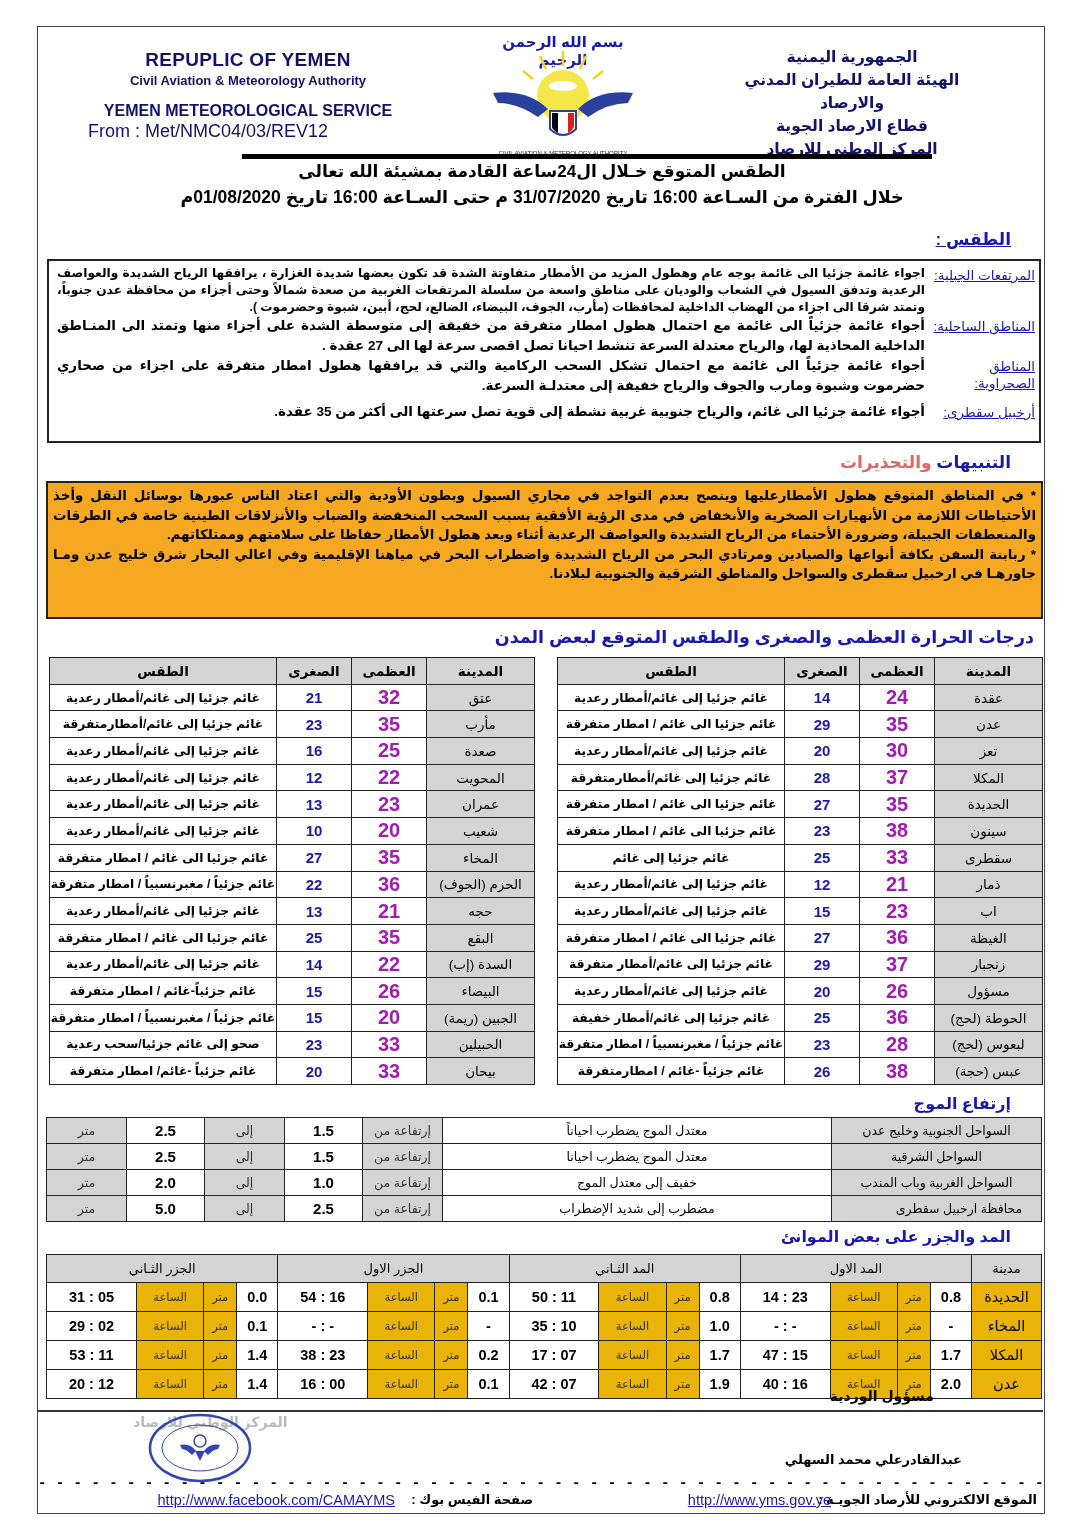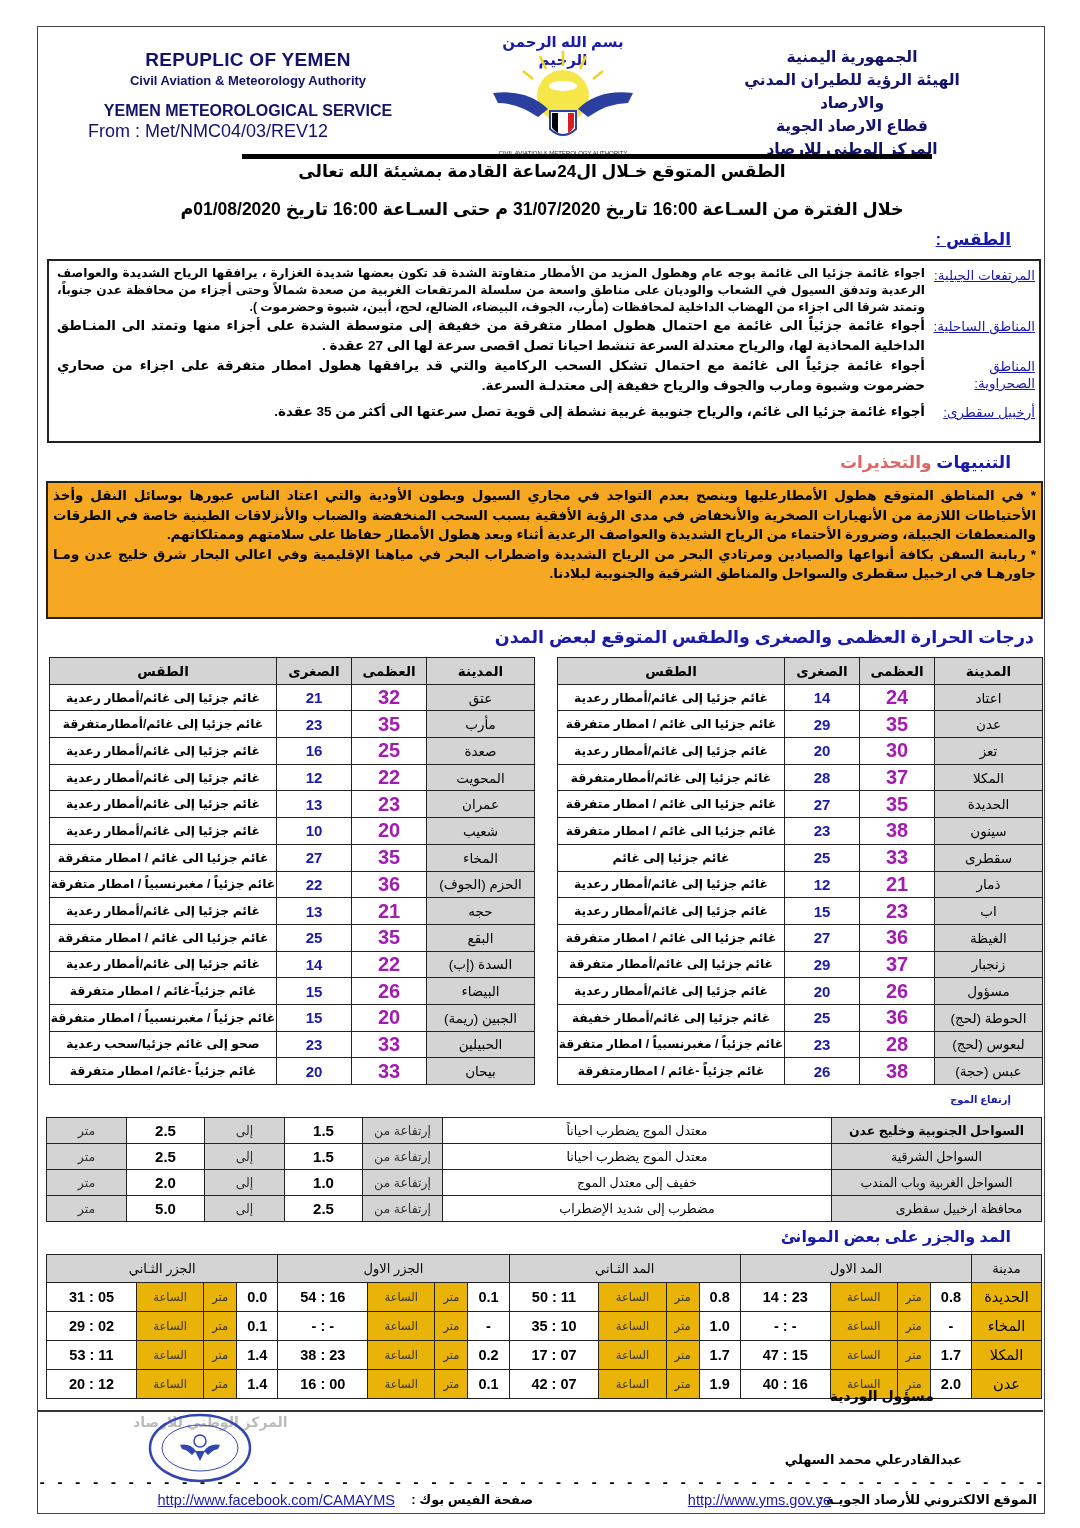--- a/index.html
+++ b/index.html
@@ -9,21 +9,21 @@
   .hdr-en { position: absolute; left: 50px; top: 22px; width: 320px; text-align: center; color: #13136b; }
   .hdr-en .l1 { font-size: 19px; font-weight: bold; letter-spacing: 0.3px; }
   .hdr-en .l2 { font-size: 13px; font-weight: bold; margin-top: 2px; }
   .hdr-en .l3 { font-size: 16px; font-weight: bold; margin-top: 14px; }
   .hdr-en .l4 { font-size: 18px; margin-top: 1px; text-align: left; padding-left: 0px; }
   .hdr-ar { position: absolute; right: 62px; top: 18px; width: 260px; text-align: center; direction: rtl; color: #13136b; font-weight: bold; font-size: 15.5px; line-height: 23px; }
   .logo { position: absolute; left: 450px; top: 4px; width: 150px; height: 130px; }
   .bismillah { position: absolute; left: 440px; top: 6px; width: 170px; text-align: center; direction: rtl; color: #1a1aa8; font-weight: bold; font-size: 15px; }
   .hrule { position: absolute; left: 204px; top: 127px; width: 690px; height: 5px; background: #000; }
   .title1 { position: absolute; left: 0; top: 134px; width: 1008px; text-align: center; direction: rtl; font-weight: bold; font-size: 17px; }
-  .title2 { position: absolute; left: 0; top: 172px; width: 1008px; text-align: center; direction: rtl; font-weight: bold; font-size: 17.5px; }
+  .title2 { position: absolute; left: 0; top: 160px; width: 1008px; text-align: center; direction: rtl; font-weight: bold; font-size: 17.5px; }
   .sec-weather { position: absolute; right: 33px; top: 202px; direction: rtl; color: #1a1aa8; font-weight: bold; font-size: 17px; text-decoration: underline; }
   .weather-box { position: absolute; left: 9px; top: 232px; width: 994px; height: 184px; border: 2px solid #222; padding: 4px 4px 0 8px; direction: rtl; }
   .wrow { display: flex; direction: rtl; font-size: 12.2px; font-weight: bold; line-height: 17px; }
   .wrow .lbl { width: 110px; flex: none; color: #1a1aa8; text-decoration: underline; font-weight: normal; font-size: 13.5px; padding-top: 2px; }
   .wrow .txt { flex: 1; text-align: justify; }
   .wrow.big .txt { font-size: 13.5px; line-height: 20px; }
   .warn-title { position: absolute; right: 33px; top: 425px; direction: rtl; font-weight: bold; font-size: 17px; }
   .warn-title .a { color: #1a1aa8; }
   .warn-title .b { color: #e06666; }
   .warn-box { position: absolute; left: 8px; top: 454px; width: 997px; height: 138px; background: #f7a823; border: 2px solid #222; direction: rtl; padding: 3px 5px; font-weight: bold; font-size: 13.4px; line-height: 19.5px; text-align: justify; }
@@ -31,21 +31,21 @@
   table { border-collapse: collapse; direction: rtl; }
   .ttable { position: absolute; top: 630px; width: 486px; }
   .ttable.right { left: 519px; }
   .ttable.left { left: 11px; }
   .ttable td, .ttable th { border: 1.5px solid #222; height: 26.7px; text-align: center; font-size: 13px; font-weight: bold; }
   .ttable th { background: #d4d4d4; font-weight: bold; font-size: 13.5px; }
   .ttable td.city { background: #d4d4d4; width: 108px; font-weight: normal; font-size: 13.5px; }
   .ttable td.max { color: #a21caf; width: 75px; font-size: 20px; }
   .ttable td.min { color: #1a1aa8; width: 75px; font-size: 15px; }
   .ttable td.wx { font-size: 12.3px; }
-  .wave-title { position: absolute; right: 33px; top: 1067px; direction: rtl; color: #1a1aa8; font-weight: bold; font-size: 10px; text-align: center; }
+  .wave-title { position: absolute; right: 33px; top: 1067px; direction: rtl; color: #1a1aa8; font-weight: bold; font-size: 16px; text-align: center; }
   .wtable { position: absolute; left: 8px; top: 1090px; width: 996px; }
   .wtable td { border: 1.5px solid #222; height: 26px; text-align: center; font-size: 12.5px; font-weight: bold; }
   .wtable td.gray { background: #d4d4d4; }
   .wtable td.lbl { font-weight: normal; color: #333; width: 80px; }
   .wtable td.num { font-size: 15px; width: 78px; }
   .tide-title { position: absolute; right: 33px; top: 1200px; direction: rtl; color: #1a1aa8; font-weight: bold; font-size: 16px; }
   .tdtable { position: absolute; left: 8px; top: 1227px; width: 996px; }
   .tdtable td { border: 1.5px solid #222; height: 29px; text-align: center; font-size: 14.5px; font-weight: bold; }
   .tdtable td.gray { background: #eab308; }
   .tdtable td.small { font-weight: normal; font-size: 11.5px; color: #333; }
@@ -86,21 +86,21 @@
     <path d="M5,62 Q40,58 60,78 L50,86 Q30,72 10,72 Z" fill="#2a3f9e"></path>
     <path d="M145,62 Q110,58 90,78 L100,86 Q120,72 140,72 Z" fill="#2a3f9e"></path>
     <path d="M62,80 L88,80 L88,98 Q75,110 62,98 Z" fill="#fff" stroke="#2a3f9e" stroke-width="2"></path>
     <path d="M64,82 L70,82 L70,102 Q64,98 64,96 Z" fill="#000"></path>
     <path d="M80,82 L86,82 L86,96 Q84,100 80,102 Z" fill="#d62020"></path>
     <text x="75" y="124" font-size="6" text-anchor="middle" fill="#222" font-family="Liberation Sans, sans-serif">CIVIL AVIATION &amp; METEROLOGY AUTHORITY</text>
   </svg>
 
   <div class="hdr-ar">
     <div>الجمهورية اليمنية</div>
-    <div>الهيئة الرؤية للطيران المدني والارصاد</div>
+    <div>الهيئة العامة للطيران المدني والارصاد</div>
     <div>قطاع الارصاد الجوية</div>
     <div>المركز الوطني للارصاد</div>
   </div>
 
   <div class="hrule"></div>
   <div class="title1">الطقس المتوقع خـلال ال24ساعة القادمة بمشيئة الله تعالى</div>
   <div class="title2">خلال الفترة من السـاعة 16:00 تاريخ  31/07/2020  م   حتى السـاعة 16:00 تاريخ  01/08/2020م</div>
 
   <div class="sec-weather">الطقس :</div>
   <div class="weather-box">
@@ -137,21 +137,21 @@
     <thead>
         <tr>
       <th>المدينة</th>
       <th>العظمى</th>
       <th>الصغرى</th>
       <th>الطقس</th>
     </tr>
       </thead>
     <tbody id="tt-right">
         <tr>
-          <td class="city">اعتاد</td>
+          <td class="city">عقدة</td>
           <td class="max">24</td>
           <td class="min">14</td>
           <td class="wx">غائم جزئيا إلى غائم/أمطار رعدية</td>
         </tr>
         <tr>
           <td class="city">عدن</td>
           <td class="max">35</td>
           <td class="min">29</td>
           <td class="wx">غائم جزئيا الى غائم / امطار متفرقة</td>
         </tr>
@@ -336,21 +336,21 @@
           <td class="min">20</td>
           <td class="wx">غائم جزئياً -غائم/ امطار متفرقة</td>
         </tr>
       </tbody>
   </table>
 
   <div class="wave-title">إرتفاع الموج</div>
   <table class="wtable">
     <tbody id="wave-body">
         <tr>
-          <td class="gray" style="width: 210px; font-weight: bold; margin-left: 24px;">السواحل الجنوبية وخليج عدن</td>
+          <td class="gray" style="width: 210px; font-weight: normal; margin-left: 24px;">السواحل الجنوبية وخليج عدن</td>
           <td style="font-weight: normal;">معتدل الموج يضطرب احياناً</td>
           <td class="gray lbl">إرتفاعة من</td>
           <td class="num">1.5</td>
           <td class="gray lbl">إلى</td>
           <td class="num">2.5</td>
           <td class="gray lbl">متر</td>
         </tr>
         <tr>
           <td class="gray" style="width: 210px; font-weight: normal;">السواحل الشرقية</td>
           <td style="font-weight: normal;">معتدل الموج يضطرب احيانا</td>

